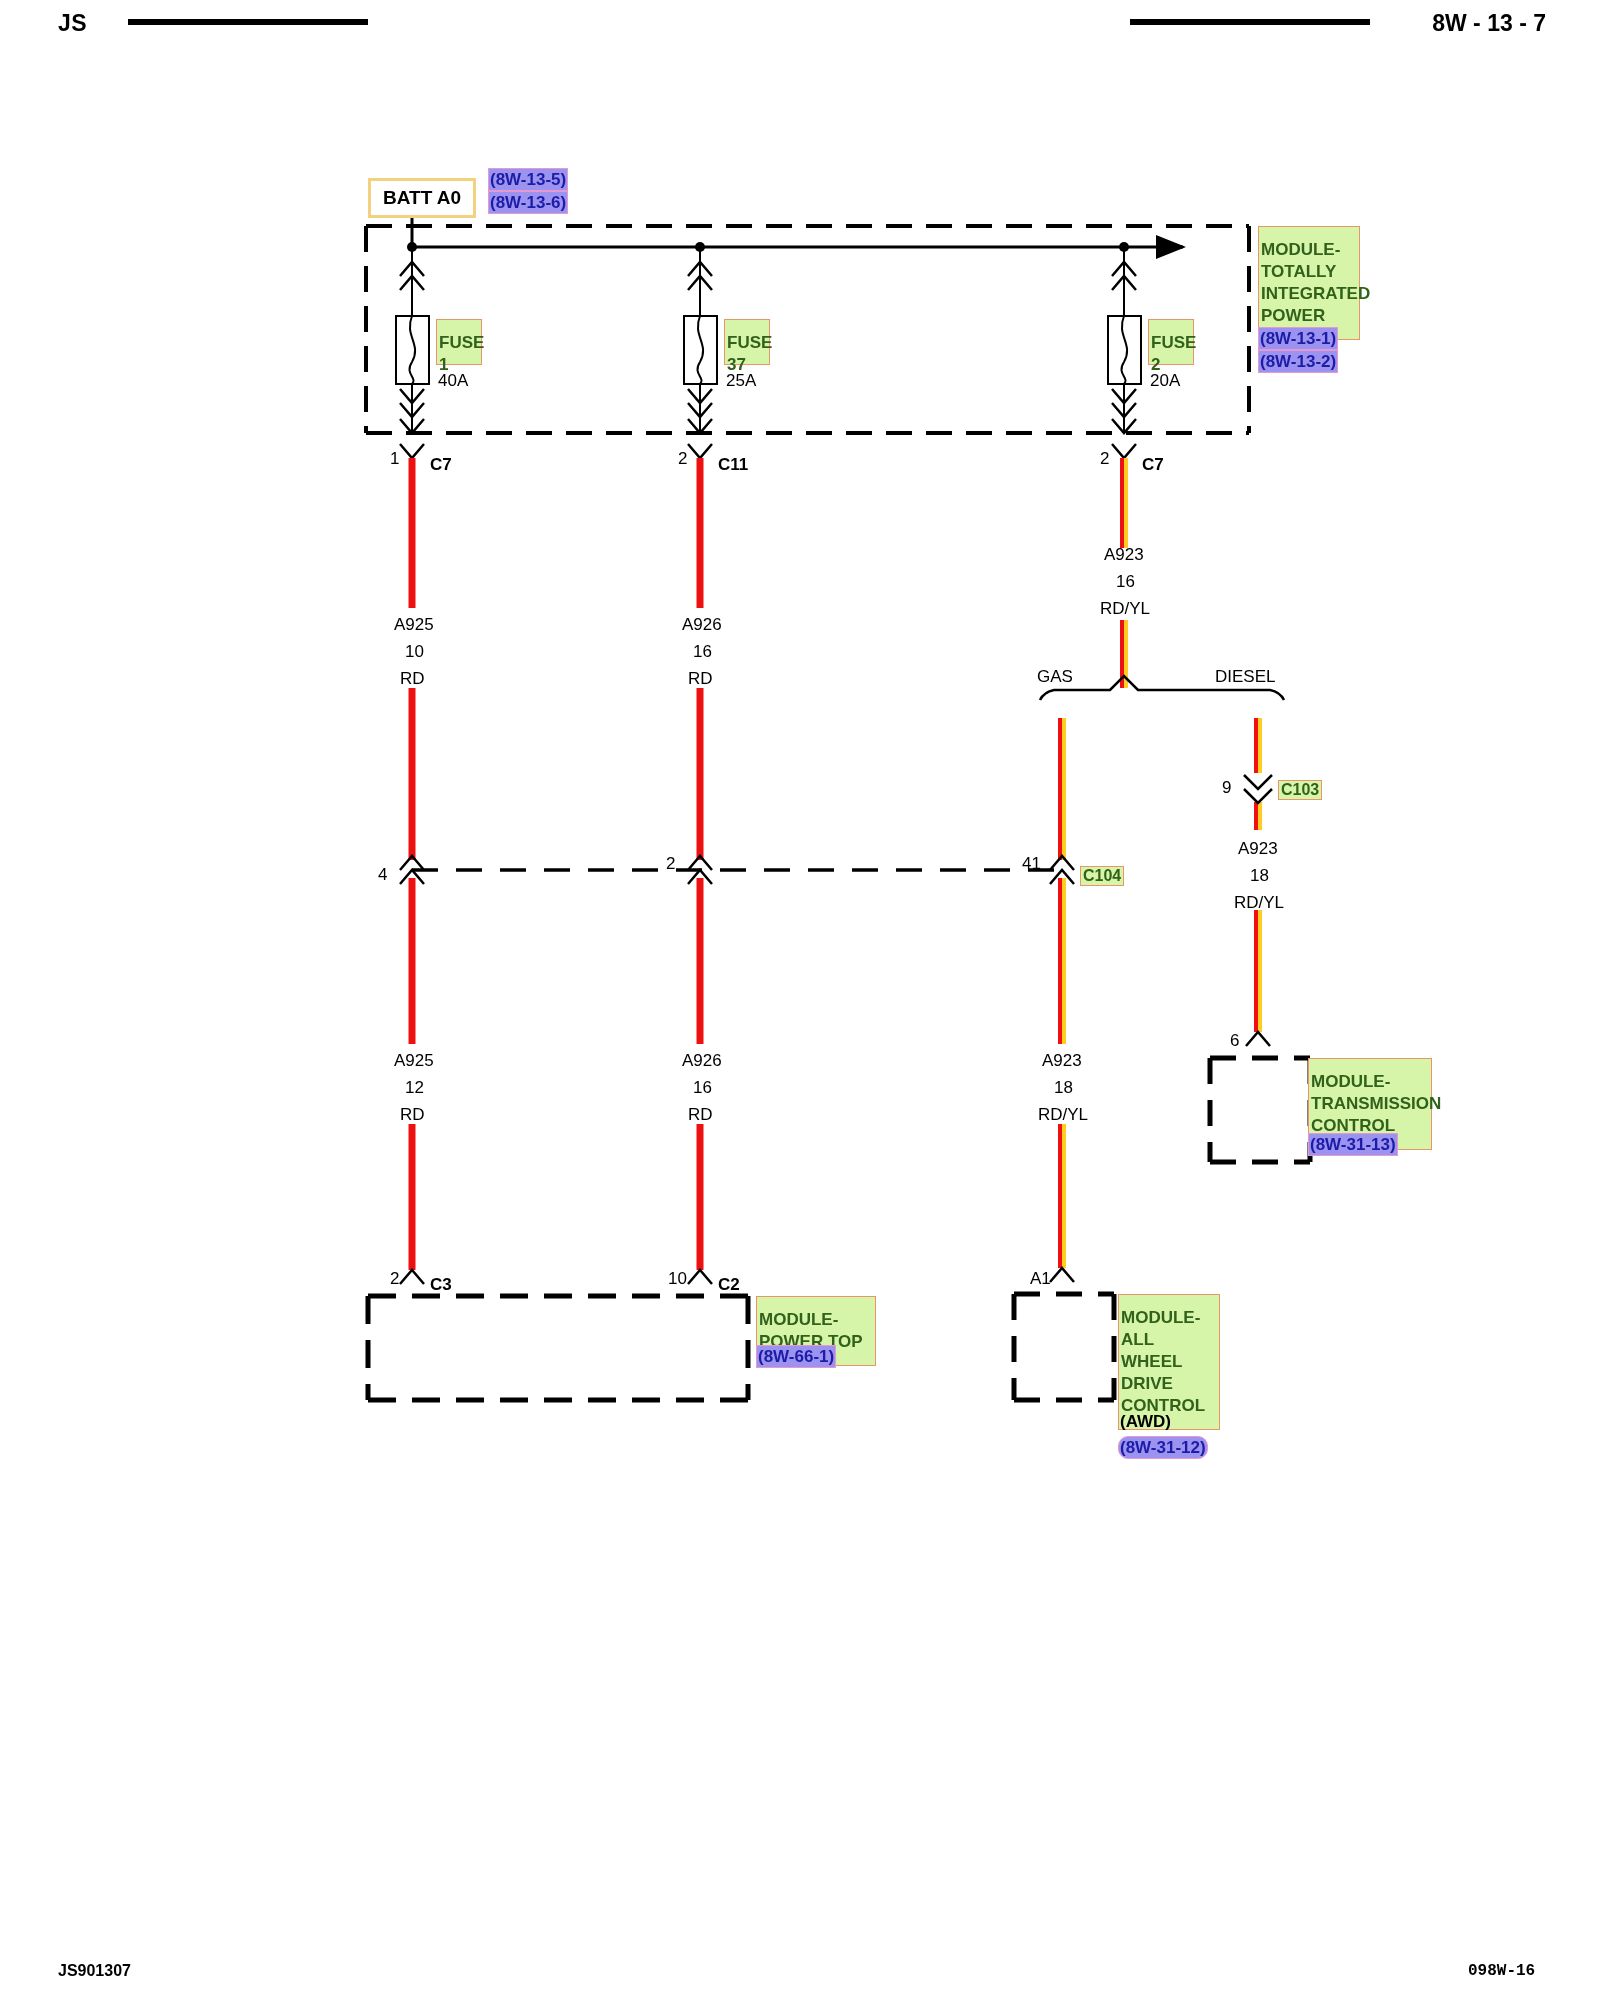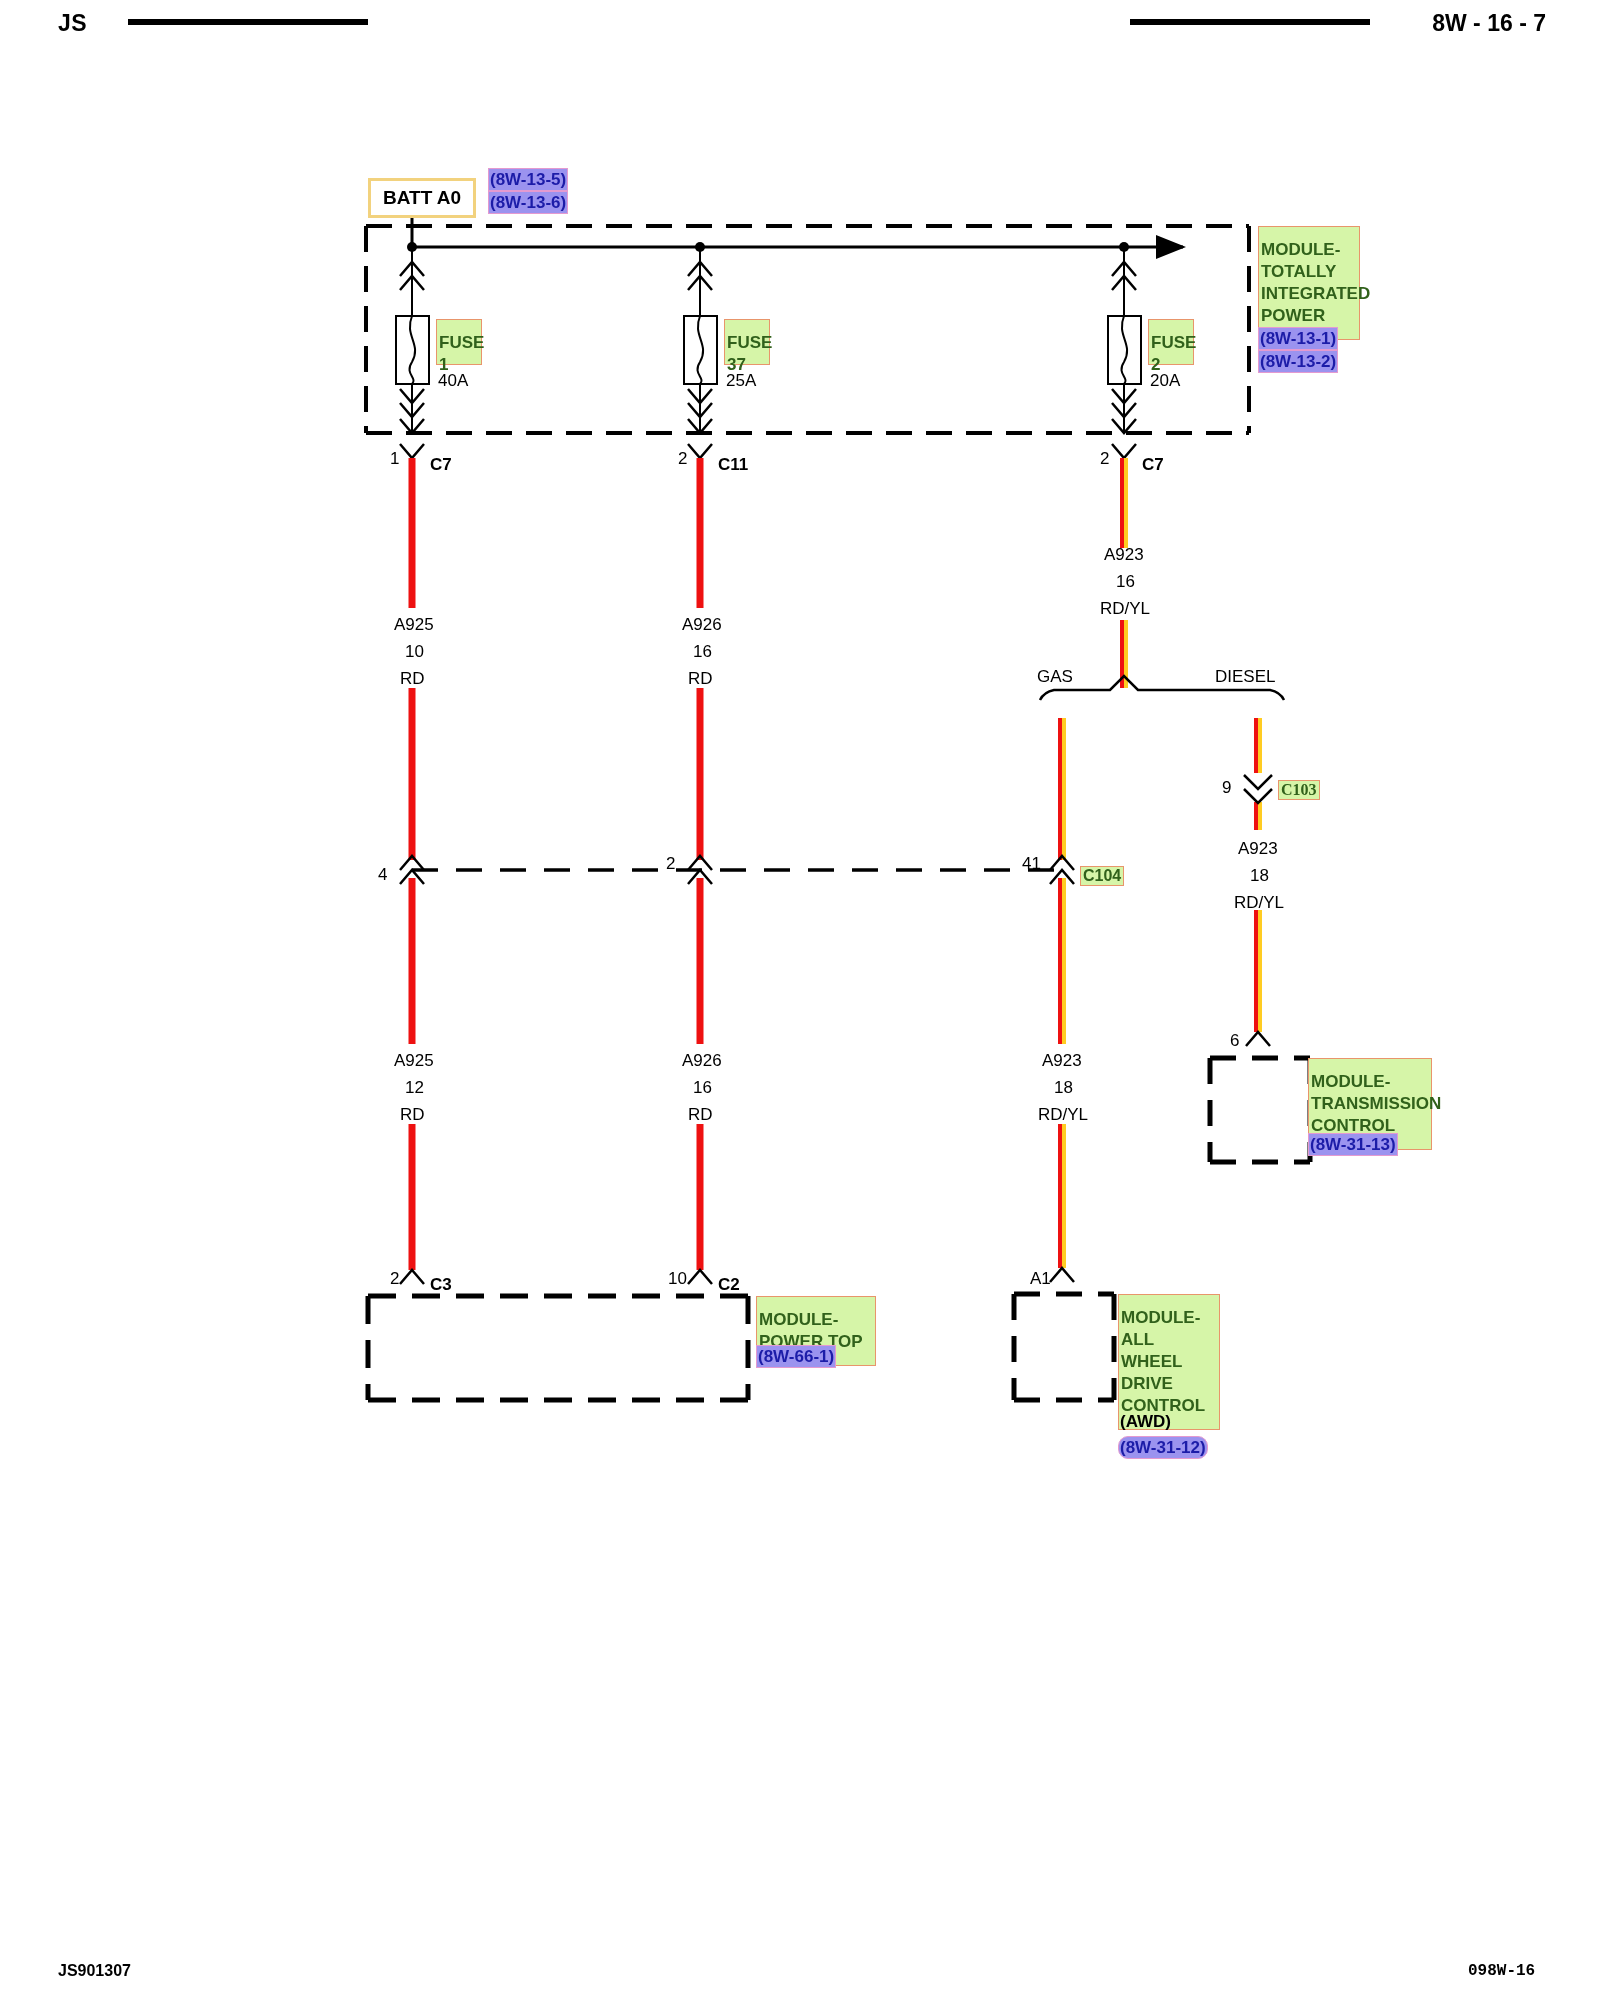--- a/index.html
+++ b/index.html
@@ -149,21 +149,21 @@
 </style>
 </head>
 <body>
 
 <div id="page">
 
   <div id="header">
     <div id="hdr-left">JS</div>
     <div id="hdr-rule-left"></div>
     <div id="hdr-rule-right"></div>
-    <div id="hdr-right">8W - 16 - 7</div>
+    <div id="hdr-right">8W - 13 - 7</div>
   </div>
 
   <svg id="canvas" viewBox="0 0 1600 2000" xmlns="http://www.w3.org/2000/svg">
     <defs>
       <marker id="arrowhead" markerWidth="10" markerHeight="8" refX="9" refY="4" orient="auto">
         <polygon points="0,0 10,4 0,8" fill="#000"></polygon>
       </marker>
     </defs>
 
     <g>
@@ -356,21 +356,21 @@
   <div class="lbl" style="left:688px; top:670px;">RD</div>
 
   <div class="lbl" style="left:1104px; top:546px;">A923</div>
   <div class="lbl" style="left:1116px; top:573px;">16</div>
   <div class="lbl" style="left:1100px; top:600px;">RD/YL</div>
 
   <div class="lbl" style="left:1037px; top:668px;">GAS</div>
   <div class="lbl" style="left:1215px; top:668px;">DIESEL</div>
 
   <div class="lbl" style="left:1222px; top:779px;">9</div>
-  <div class="connector-tag" style="left:1278px; top:780px;font-family:Liberation Serif, serif;">C103</div>
+  <div class="connector-tag" style="left:1278px; top:780px;">C103</div>
 
   <div class="lbl" style="left:1238px; top:840px;">A923</div>
   <div class="lbl" style="left:1250px; top:867px;">18</div>
   <div class="lbl" style="left:1234px; top:894px;">RD/YL</div>
 
   <div class="lbl" style="left:378px; top:866px;">4</div>
   <div class="lbl" style="left:666px; top:855px;">2</div>
   <div class="lbl" style="left:1022px; top:855px;">41</div>
   <div class="connector-tag" style="left:1080px; top:866px;">C104</div>
 

